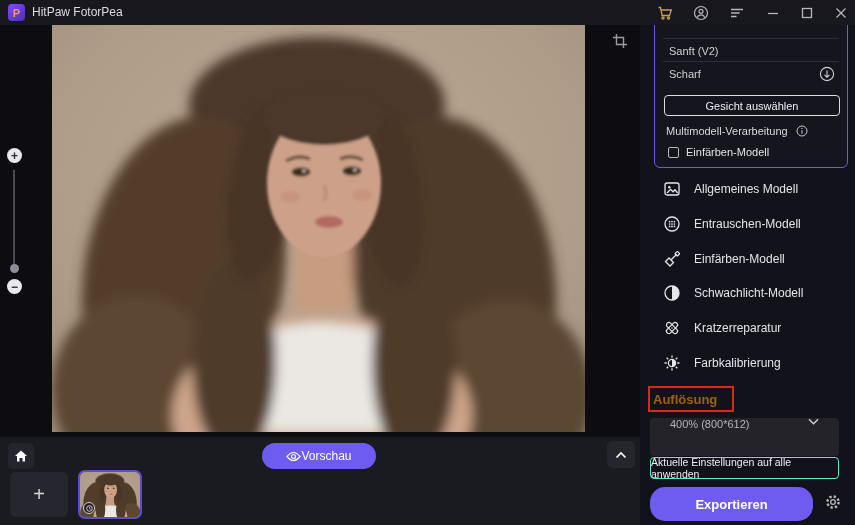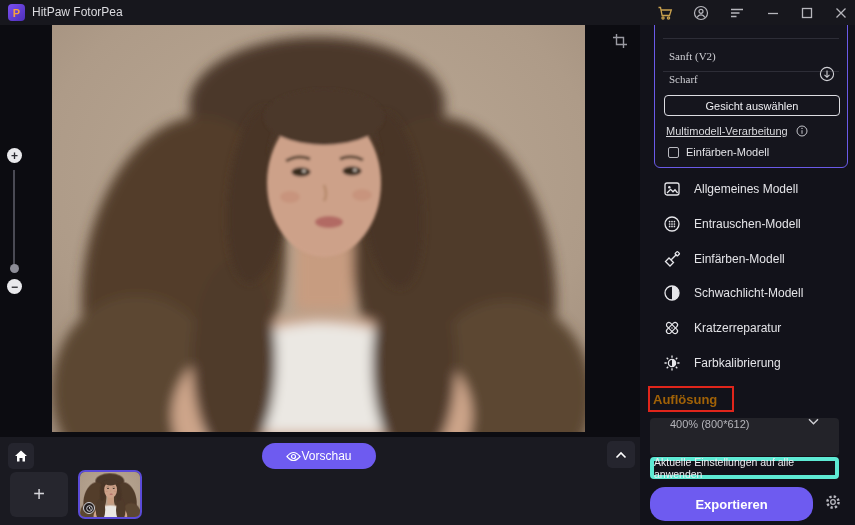--- a/index.html
+++ b/index.html
@@ -50,46 +50,46 @@
   .thumb-badge { position:absolute; left:3px; bottom:3px; width:12px; height:12px; border-radius:50%;
                  background:rgba(18,18,24,.78); border:1px solid #cfcfd4; display:flex;
                  align-items:center; justify-content:center; }
 
   
   .sidebar { position:absolute; left:640px; top:25px; width:215px; height:500px; background:#12121a; }
 
   .settings-panel { position:absolute; left:14px; top:-7px; width:194px; height:150px;
                     border:1.5px solid #6a5ae8; border-radius:6px; background:#15151d; }
   .cut-divider { position:absolute; left:8px; top:19px; width:176px; height:1px; background:#2d2d37; }
-  .opt-row { position:absolute; left:8px; width:176px; height:32px; display:flex; align-items:center;
-             color:#cfcfd4; font-size:11px; padding-left:6px; cursor:pointer;font-family:Liberation Serif, serif; }
+  .opt-row { position:absolute; left:8px; width:176px; height:22px; display:flex; align-items:center;
+             color:#cfcfd4; font-size:11px; padding-left:6px; cursor:pointer; }
   .opt-row.r1 { top:21px; border-bottom:1px solid #2d2d37; }
   .opt-row.r2 { top:44px; }
   .dl-ico { position:absolute; right:4px; top:3px; }
   .face-btn { position:absolute; left:9px; top:76px; width:176px; height:21px; border:1px solid #dcdce2;
               border-radius:4px; background:transparent; color:#eeeef2; font-size:11px;
               display:flex; align-items:center; justify-content:center; cursor:pointer; }
   .multimodel { position:absolute; left:11px; top:106px; display:flex; align-items:center; gap:8px;
-                color:#d8d8dc; font-size:11px;text-decoration:underline; }
+                color:#d8d8dc; font-size:11px; }
   .chk-row { position:absolute; left:13px; top:127px; display:flex; align-items:center; gap:7px;
              color:#e2e2e6; font-size:11px; cursor:pointer; }
   .chk { width:11px; height:11px; border:1.3px solid #b9b9c0; border-radius:2px; background:transparent; }
 
   .model-row { position:absolute; left:0; width:215px; height:28px; display:flex; align-items:center;
                padding-left:23px; gap:13px; color:#e4e4e8; font-size:12px; cursor:pointer; }
   .m0{top:150px} .m1{top:185px} .m2{top:220px} .m3{top:254px} .m4{top:289px} .m5{top:324px}
 
   .res-label { position:absolute; left:13px; top:367px; color:#a16207; font-size:13px; font-weight:bold; }
   .res-annotation { position:absolute; left:8px; top:361px; width:86px; height:26px;
                     border:2px solid #e0251b; pointer-events:none; }
   .res-select { position:absolute; left:10px; top:393px; width:189px; height:38px; background:#232329;
                 border-radius:4px; display:flex; align-items:flex-start; color:#b4b4ba; font-size:11px;
                 padding:0 20px; cursor:pointer; }
   .res-select .chev { margin-left:auto; }
-  .apply-btn { position:absolute; left:10px; top:432px; width:189px; height:22px; border:4px solid #5eead4;
+  .apply-btn { position:absolute; left:10px; top:432px; width:189px; height:22px; border:1px solid #5eead4;
                border-radius:4px; background:transparent; color:#ececf0; font-size:10.5px;
                display:flex; align-items:center; justify-content:center; cursor:pointer; }
   .export-btn { position:absolute; left:10px; top:462px; width:163px; height:34px; border-radius:15px;
                 background:#6e5bf0; color:#fff; font-size:13px; font-weight:bold;
                 display:flex; align-items:center; justify-content:center; cursor:pointer; }
   .gear-btn { position:absolute; left:182px; top:466px; width:22px; height:22px; display:flex;
               align-items:center; justify-content:center; cursor:pointer; }
 
   svg { overflow:visible; }
 </style>

